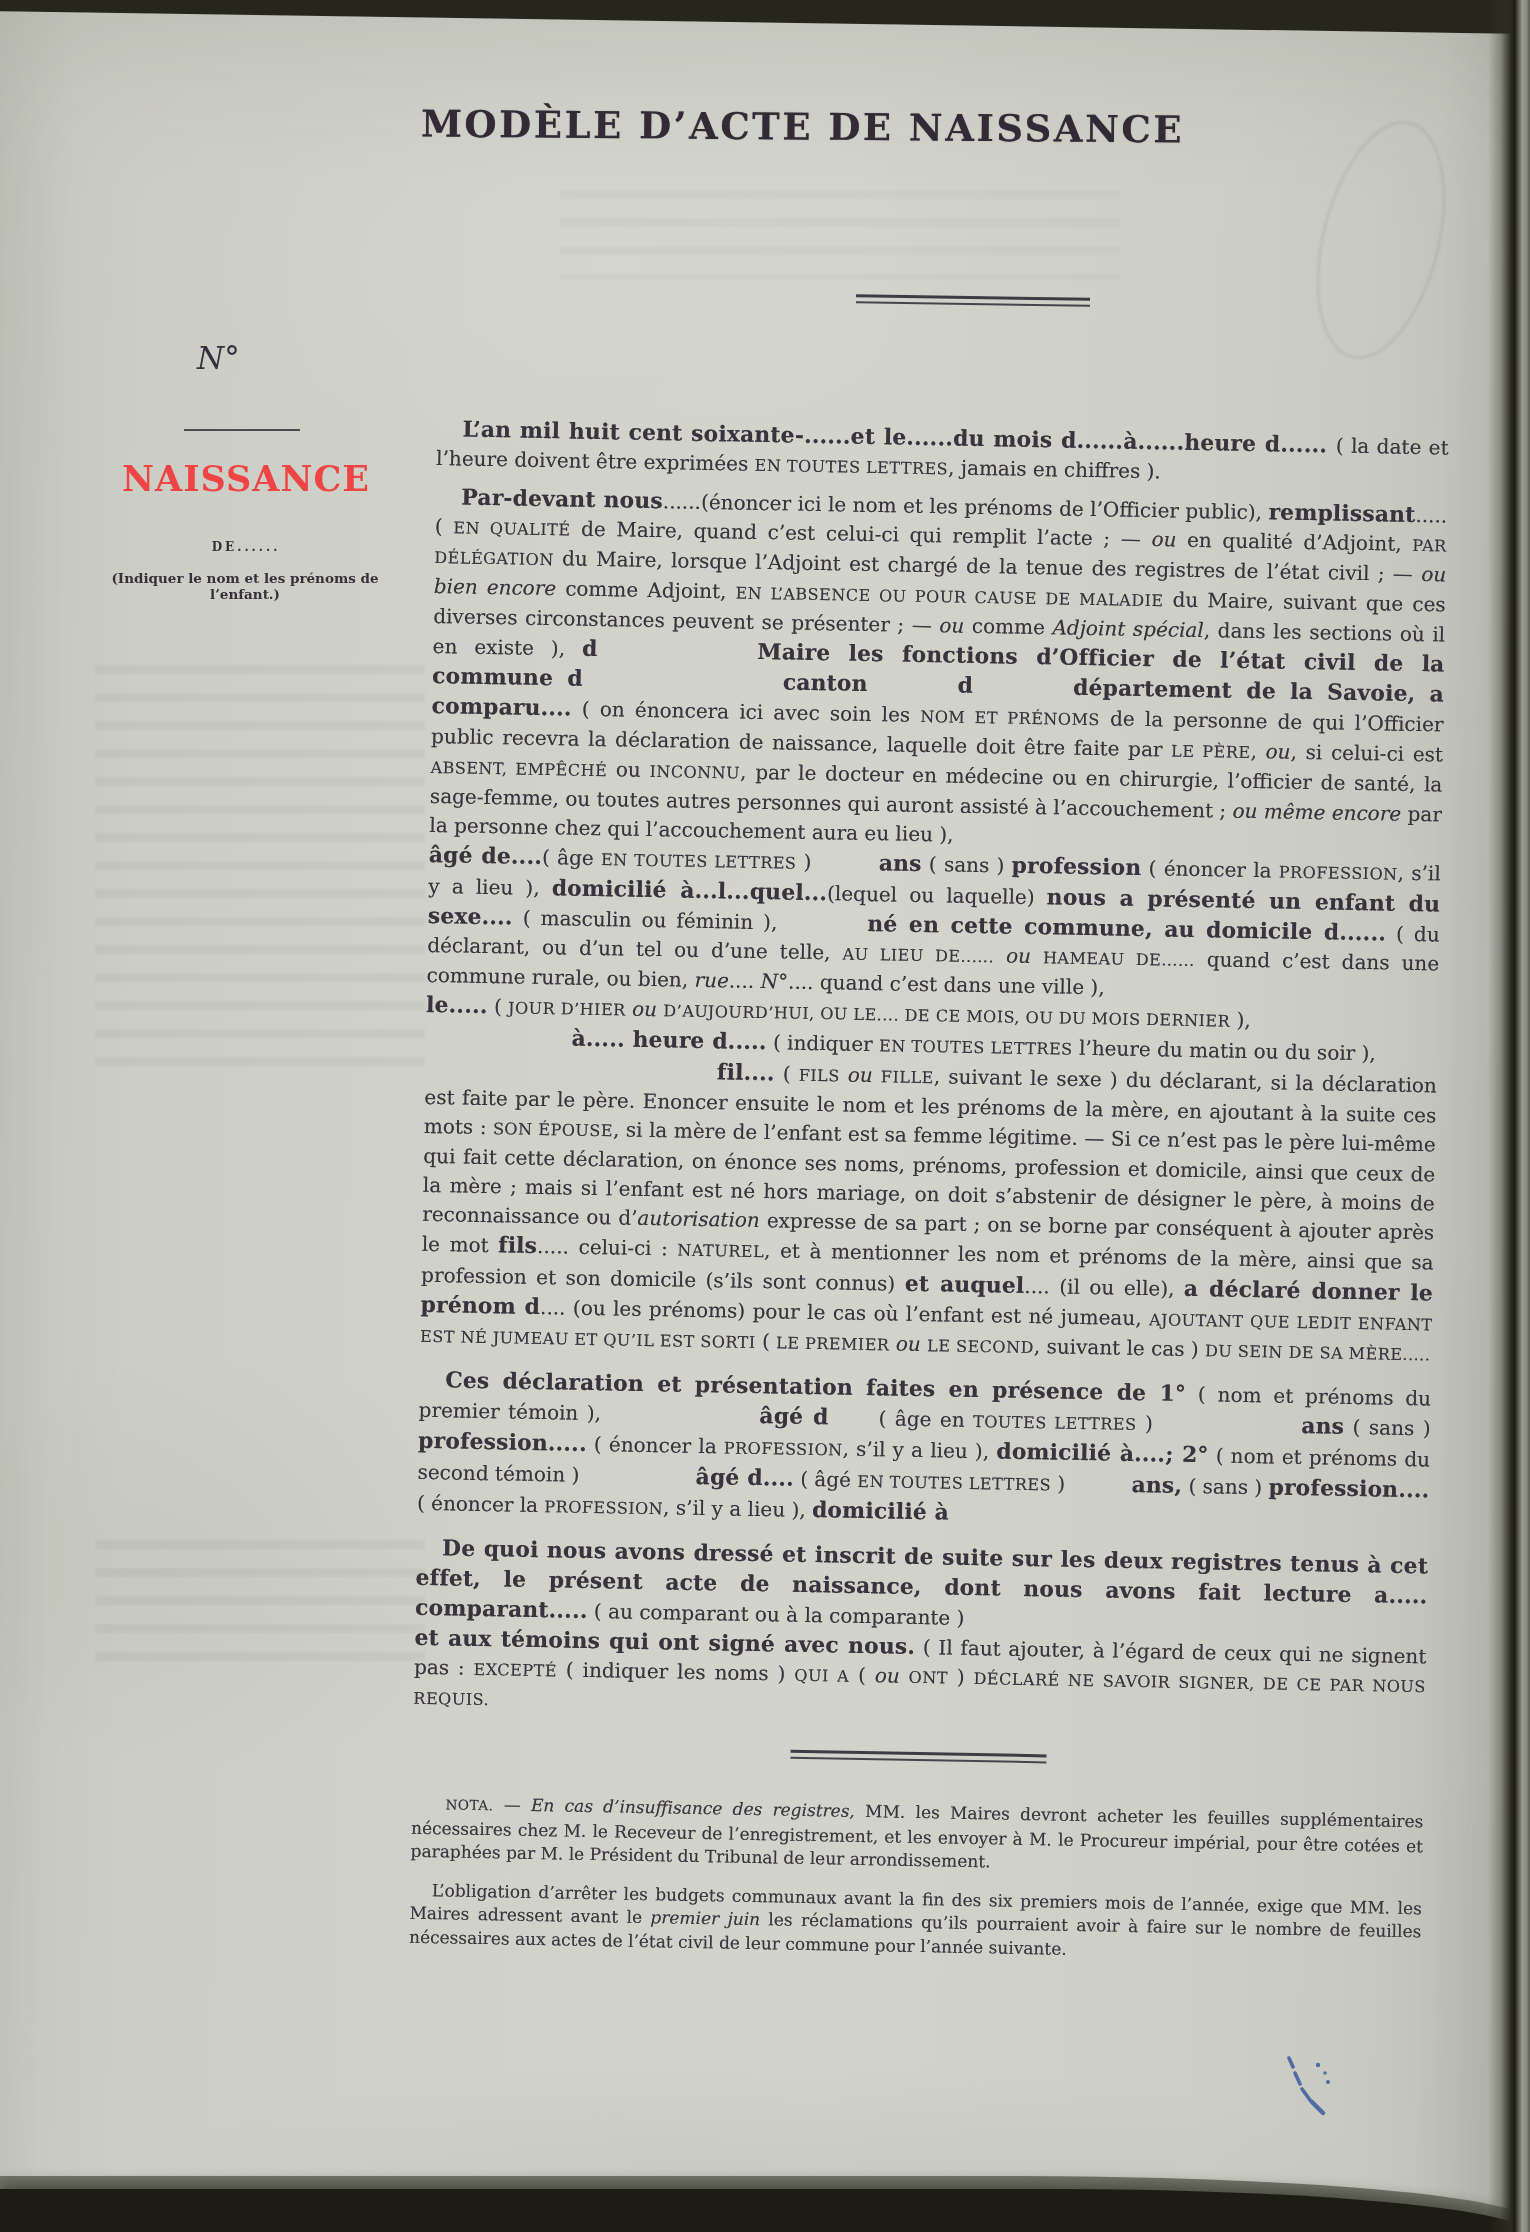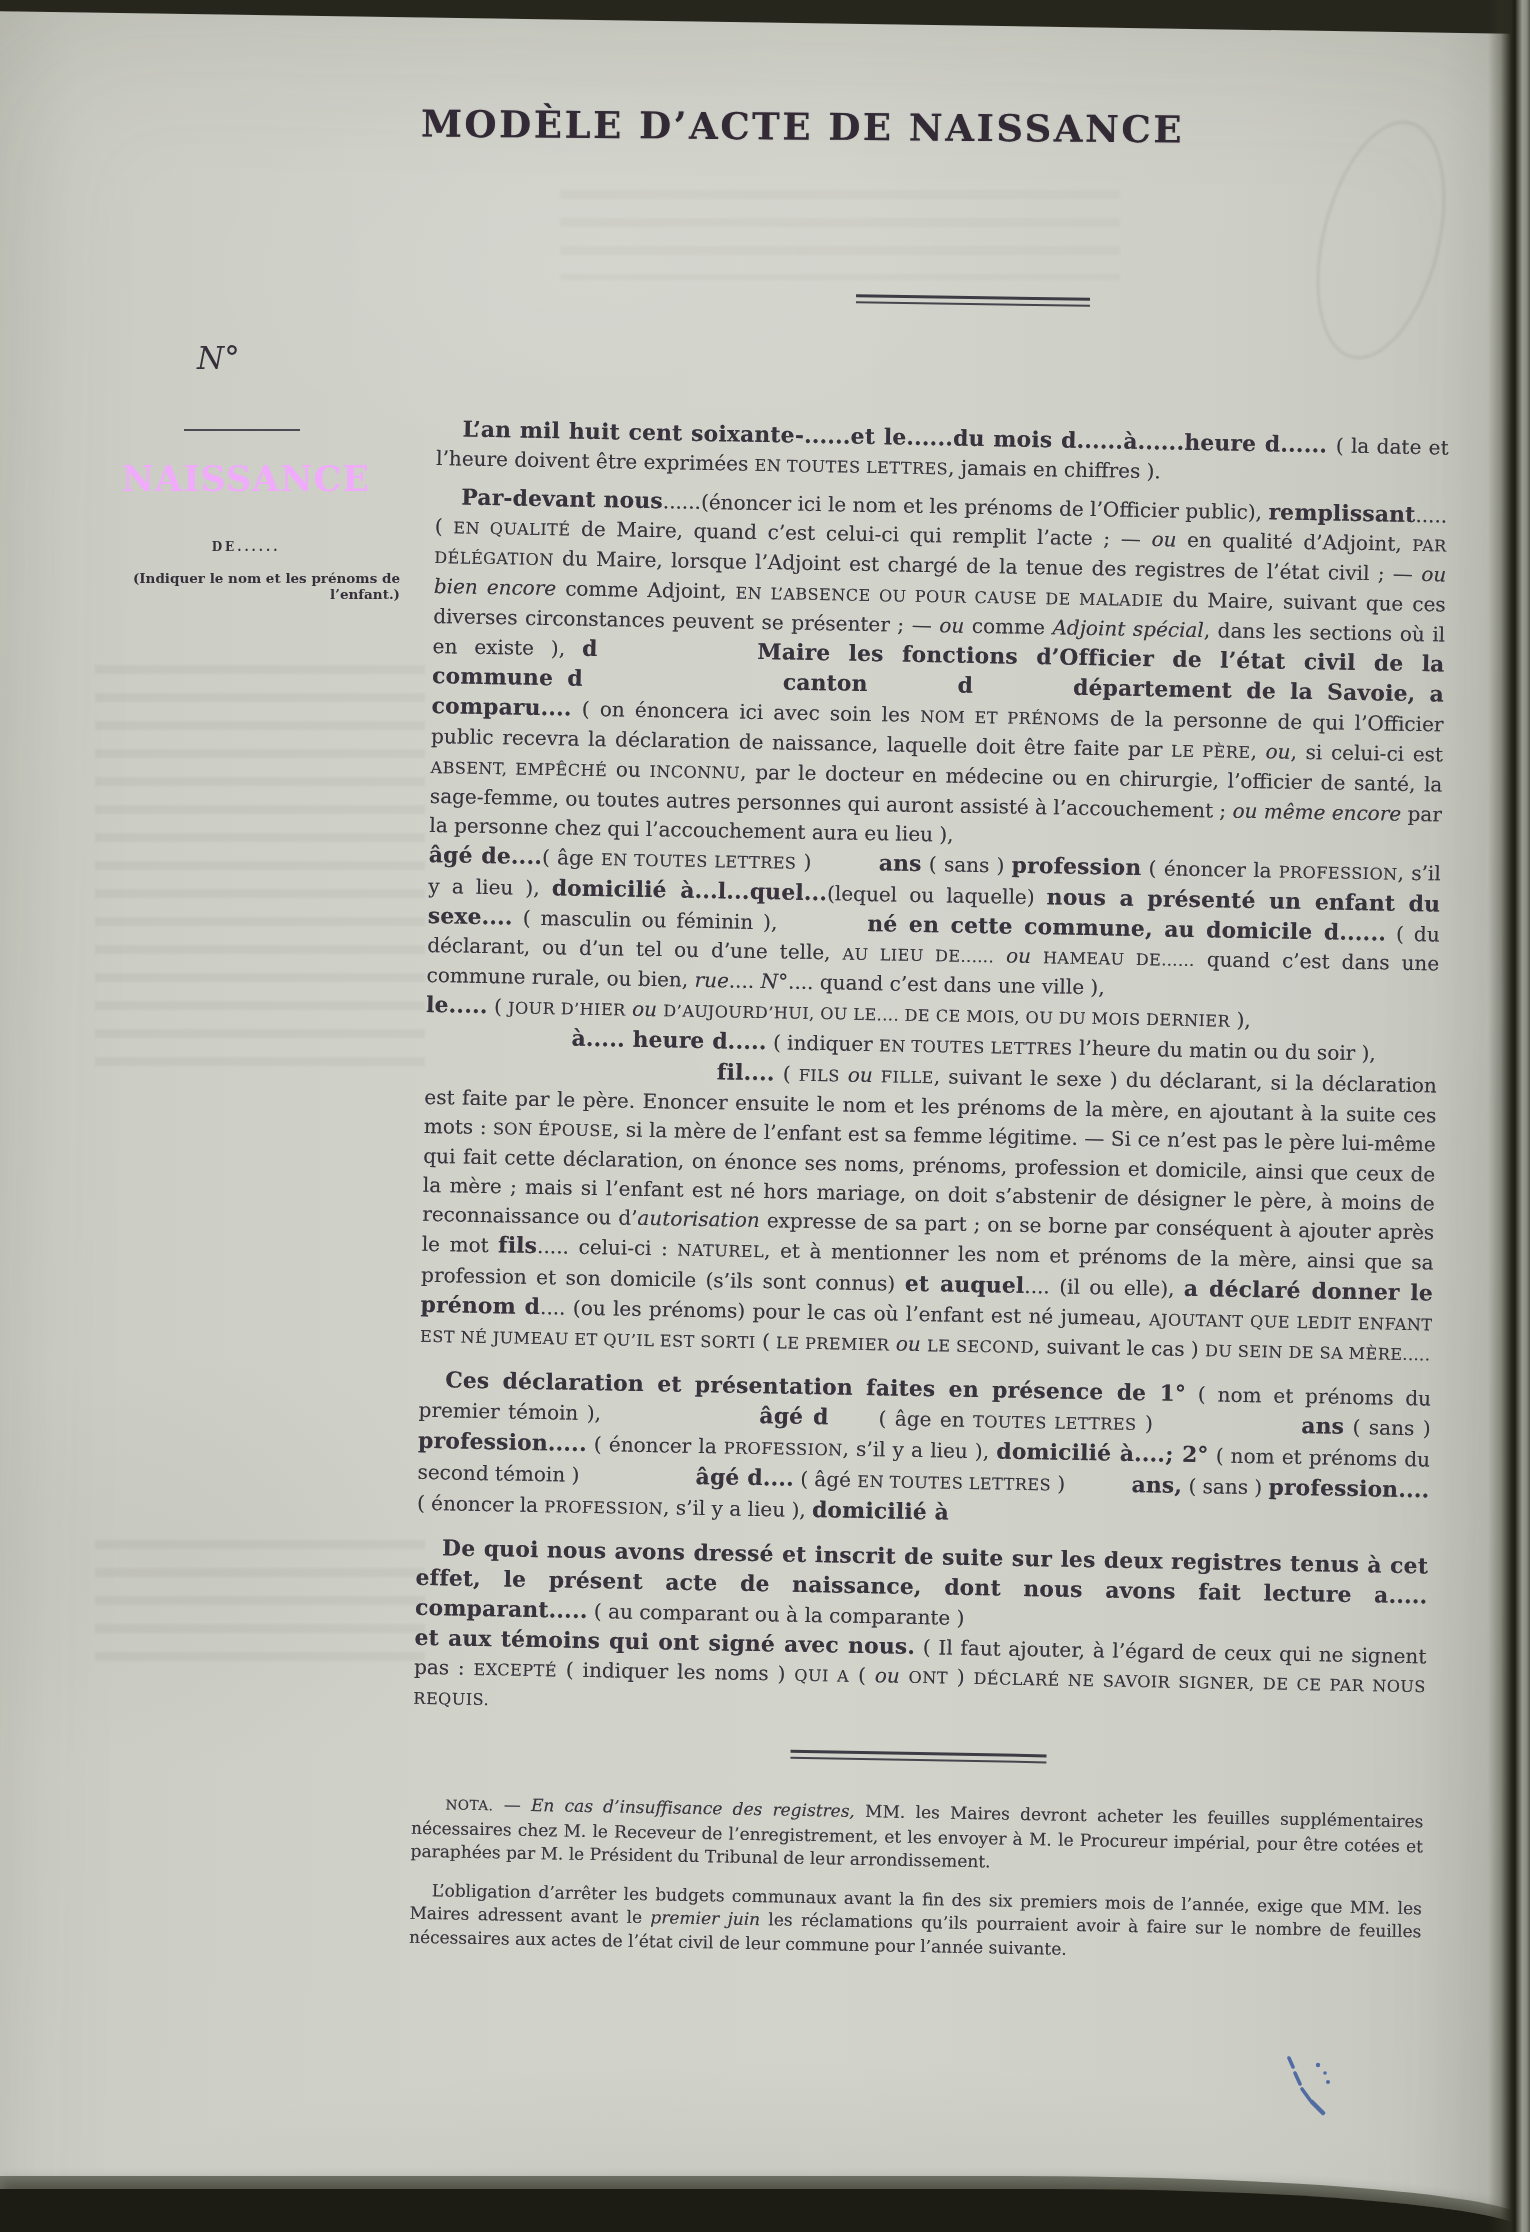--- a/index.html
+++ b/index.html
@@ -47,24 +47,24 @@
     transform:rotate(0.45deg);white-space:nowrap;
     text-shadow:0 0 1px rgba(60,40,70,.45);
   }
   .dbl-rule{border-top:3px solid #3d3b44;border-bottom:2px solid #46444d;height:4px;z-index:3;}
   .title-rule{position:absolute;left:856px;top:296px;width:234px;transform:rotate(0.9deg);}
   
   .margin-col{position:absolute;left:0;top:0;z-index:3;color:#36303a;}
   .no-label{position:absolute;left:197px;top:340px;font-size:31px;font-style:italic;}
   .no-rule{position:absolute;left:184px;top:429px;width:116px;height:2px;background:#4c4a52;}
   .naissance{position:absolute;left:120px;top:458px;width:252px;text-align:center;
-    font-size:35px;font-weight:bold;letter-spacing:1px;color:#f0abfc;}
+    font-size:35px;font-weight:bold;letter-spacing:1px;color:#ef4444;}
   .de-label{position:absolute;left:120px;top:540px;width:252px;text-align:center;
     font-size:12px;font-weight:bold;letter-spacing:3px;}
-  .margin-note{position:absolute;left:90px;top:570px;width:310px;text-align:right;
+  .margin-note{position:absolute;left:90px;top:570px;width:310px;text-align:center;
     font-size:13.5px;font-weight:bold;}
   
   .body-text{
     position:absolute;left:437px;top:414px;width:1012px;z-index:3;
     transform:rotate(1.05deg);transform-origin:0 0;
     font-size:20px;line-height:29px;text-align:justify;color:#38333d;
     text-shadow:0 0 .5px rgba(55,49,61,.5);
   }
   .body-text p{margin:0;}
   .indent{text-indent:26px;}

